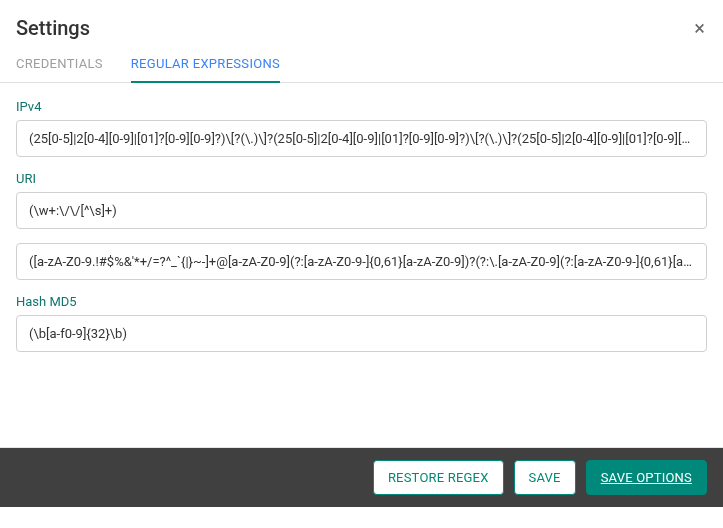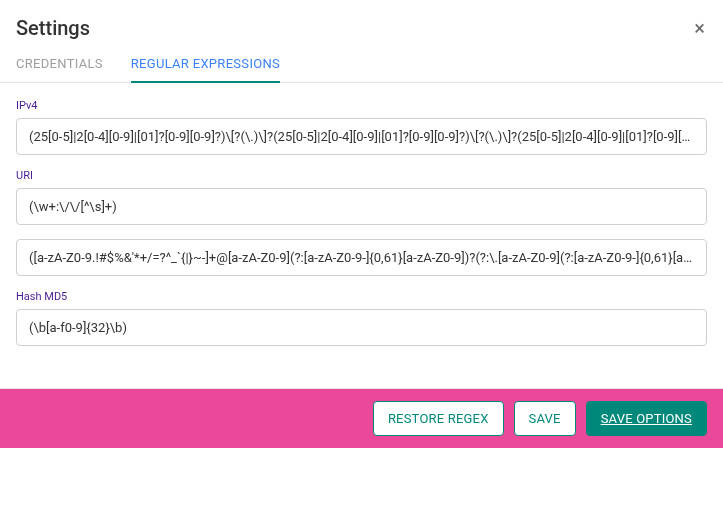--- a/index.html
+++ b/index.html
@@ -9,21 +9,21 @@
     font-family: -apple-system, BlinkMacSystemFont, "Segoe UI", Roboto, "Helvetica Neue", Arial, sans-serif;
     font-size: 14px;
     color: #333;
     background: #fff;
     width: 723px;
     height: 528px;
     overflow: hidden;
   }
   .modal {
     width: 723px;
-    height: 448px;
+    height: 507px;
     position: relative;
     display: flex;
     flex-direction: column;
   }
   .header {
     display: flex;
     align-items: center;
     justify-content: space-between;
     padding: 16px 16px 0 16px;
   }
@@ -62,22 +62,22 @@
   }
   .body {
     padding: 16px 16px 8px 16px;
     flex: 1;
     overflow-y: auto;
   }
   .field-group {
     margin-bottom: 14px;
   }
   .field-label {
-    font-size: 11px;
-    color: #4c1d95;
+    font-size: 13px;
+    color: #0f766e;
     margin-bottom: 6px;
     display: block;
   }
   .field-input {
     width: 100%;
     padding: 10px 12px;
     font-size: 13px;
     font-family: inherit;
     color: #333;
     border: 1px solid #d0d0d0;
@@ -87,21 +87,21 @@
     white-space: nowrap;
     overflow: hidden;
     text-overflow: ellipsis;
   }
   .footer {
     border-top: 1px solid #e5e5e5;
     padding: 12px 16px;
     display: flex;
     justify-content: flex-end;
     gap: 10px;
-    background: #ec4899;
+    background: #404040;
   }
   .btn {
     font-size: 13px;
     letter-spacing: 0.2px;
     padding: 9px 14px;
     border-radius: 4px;
     cursor: pointer;
     border: 1px solid #00897b;
     background: #fff;
     color: #00897b;

